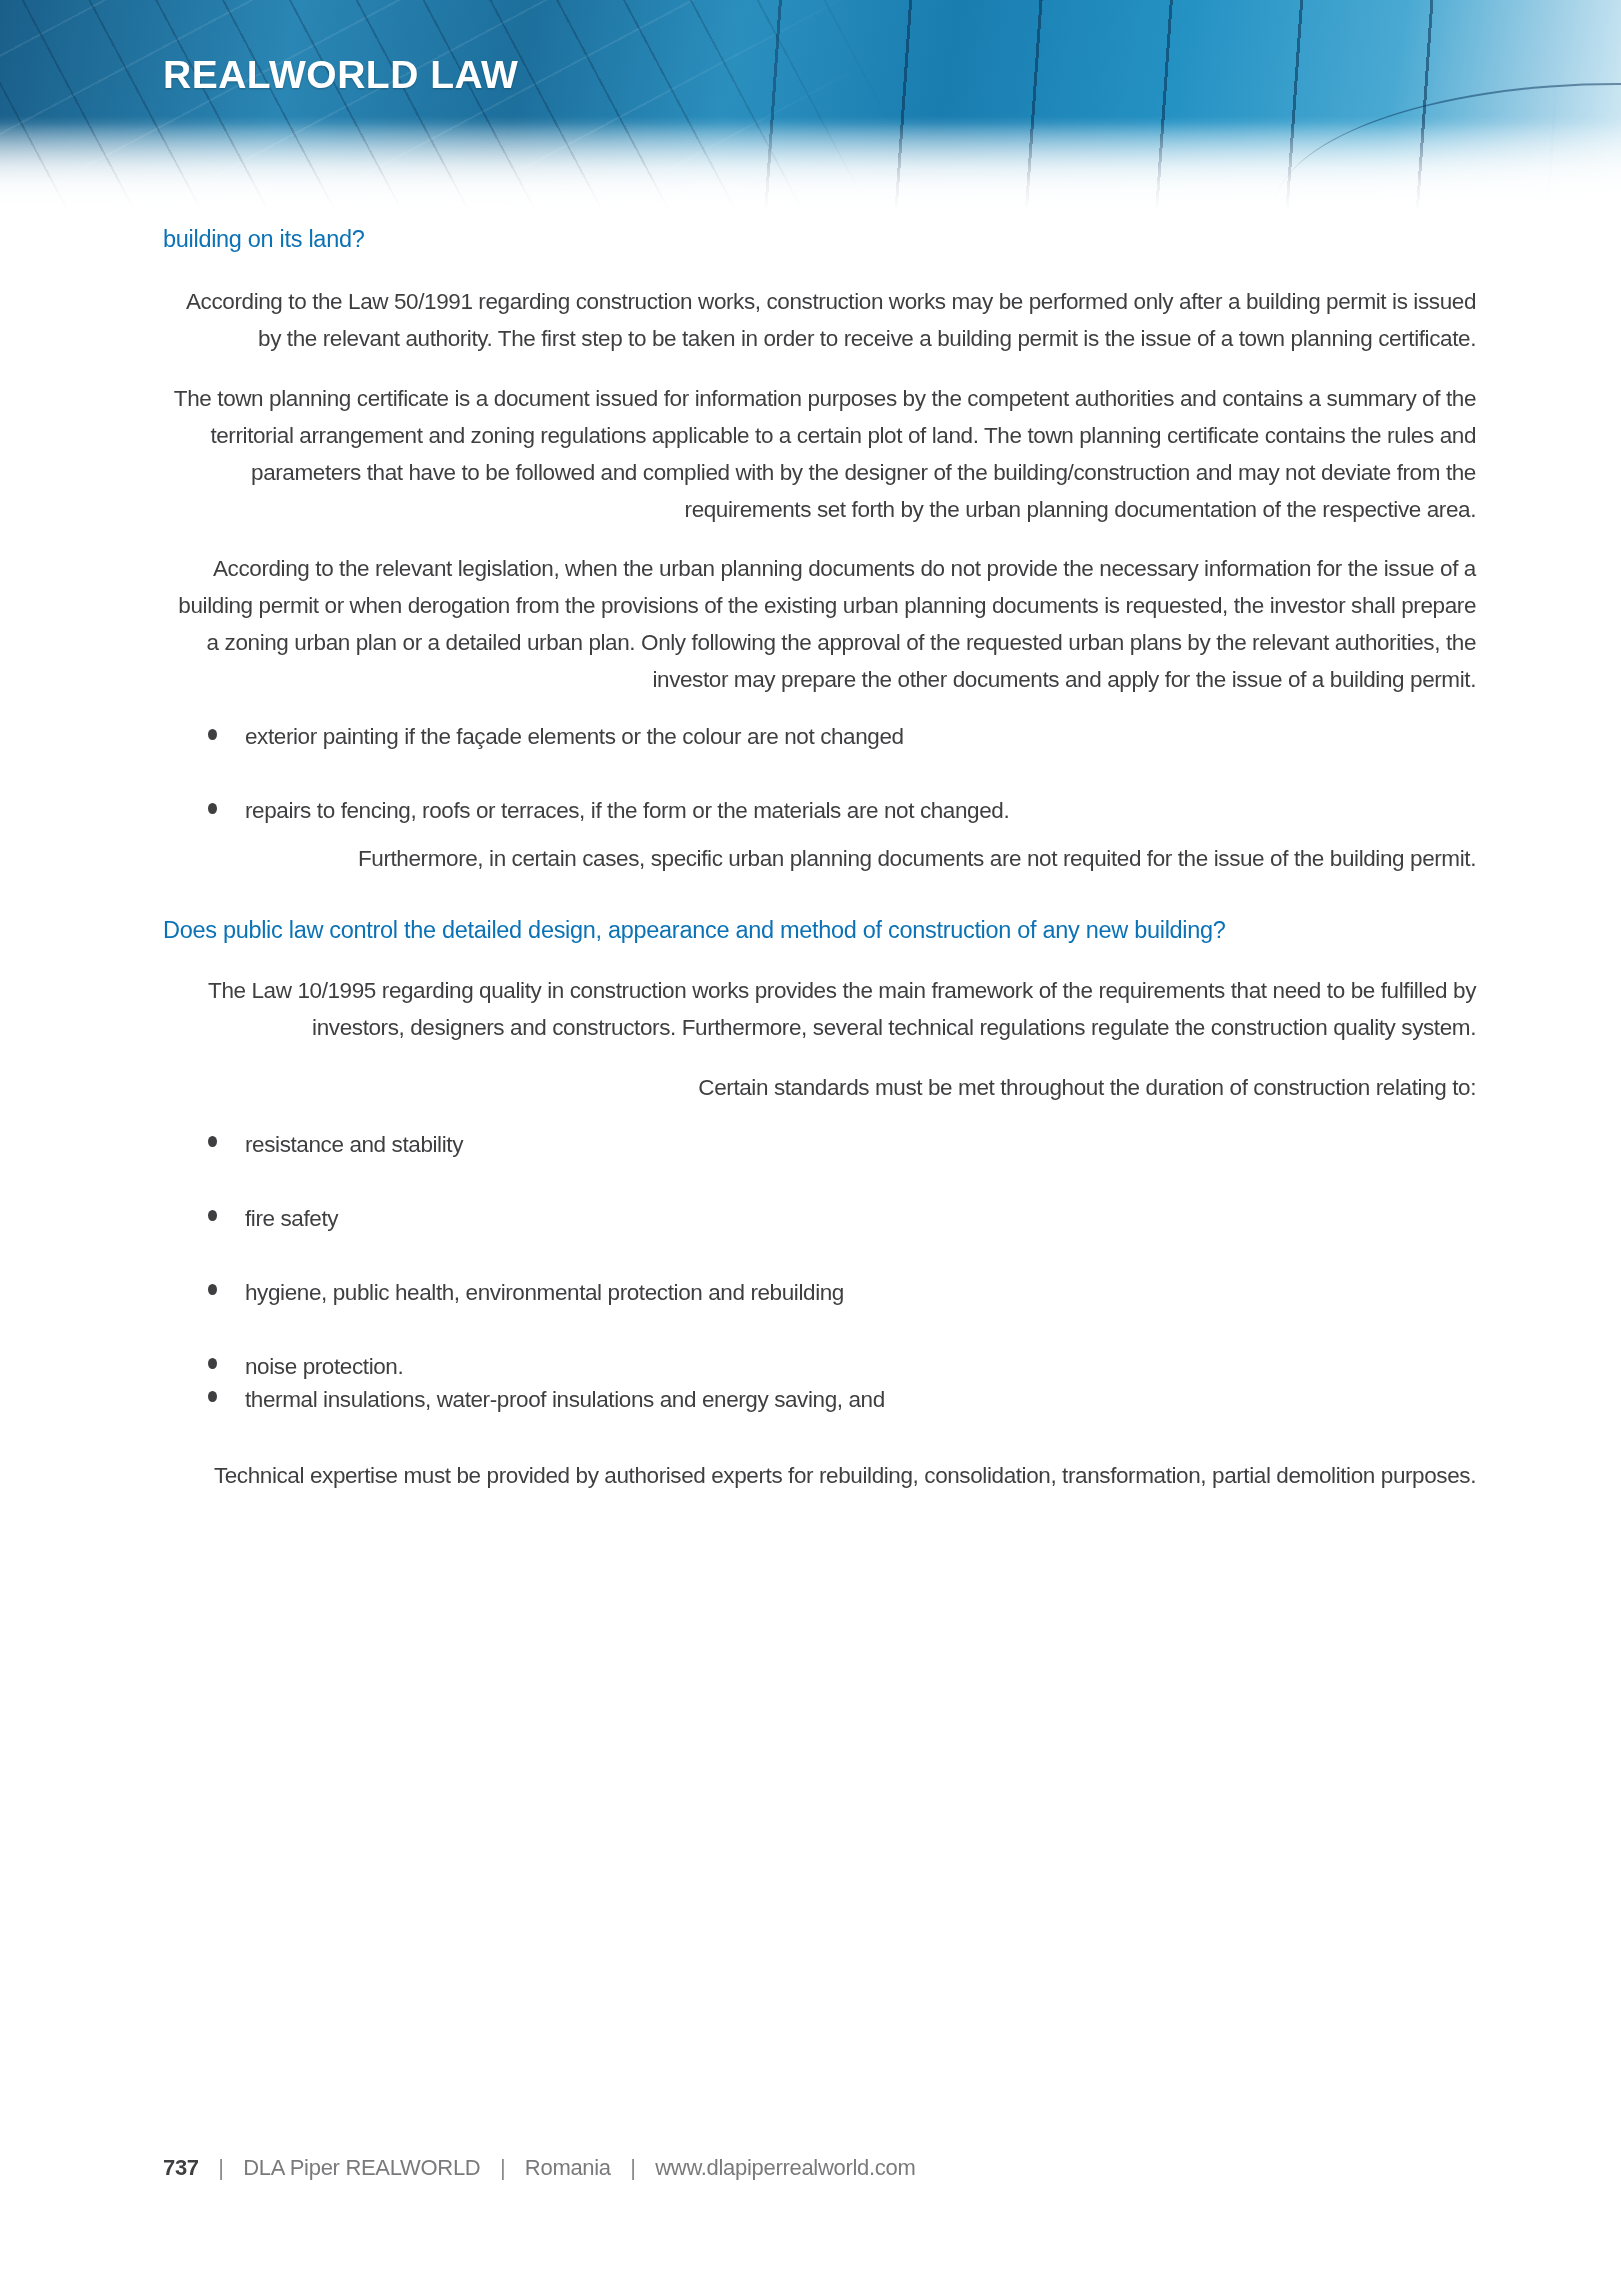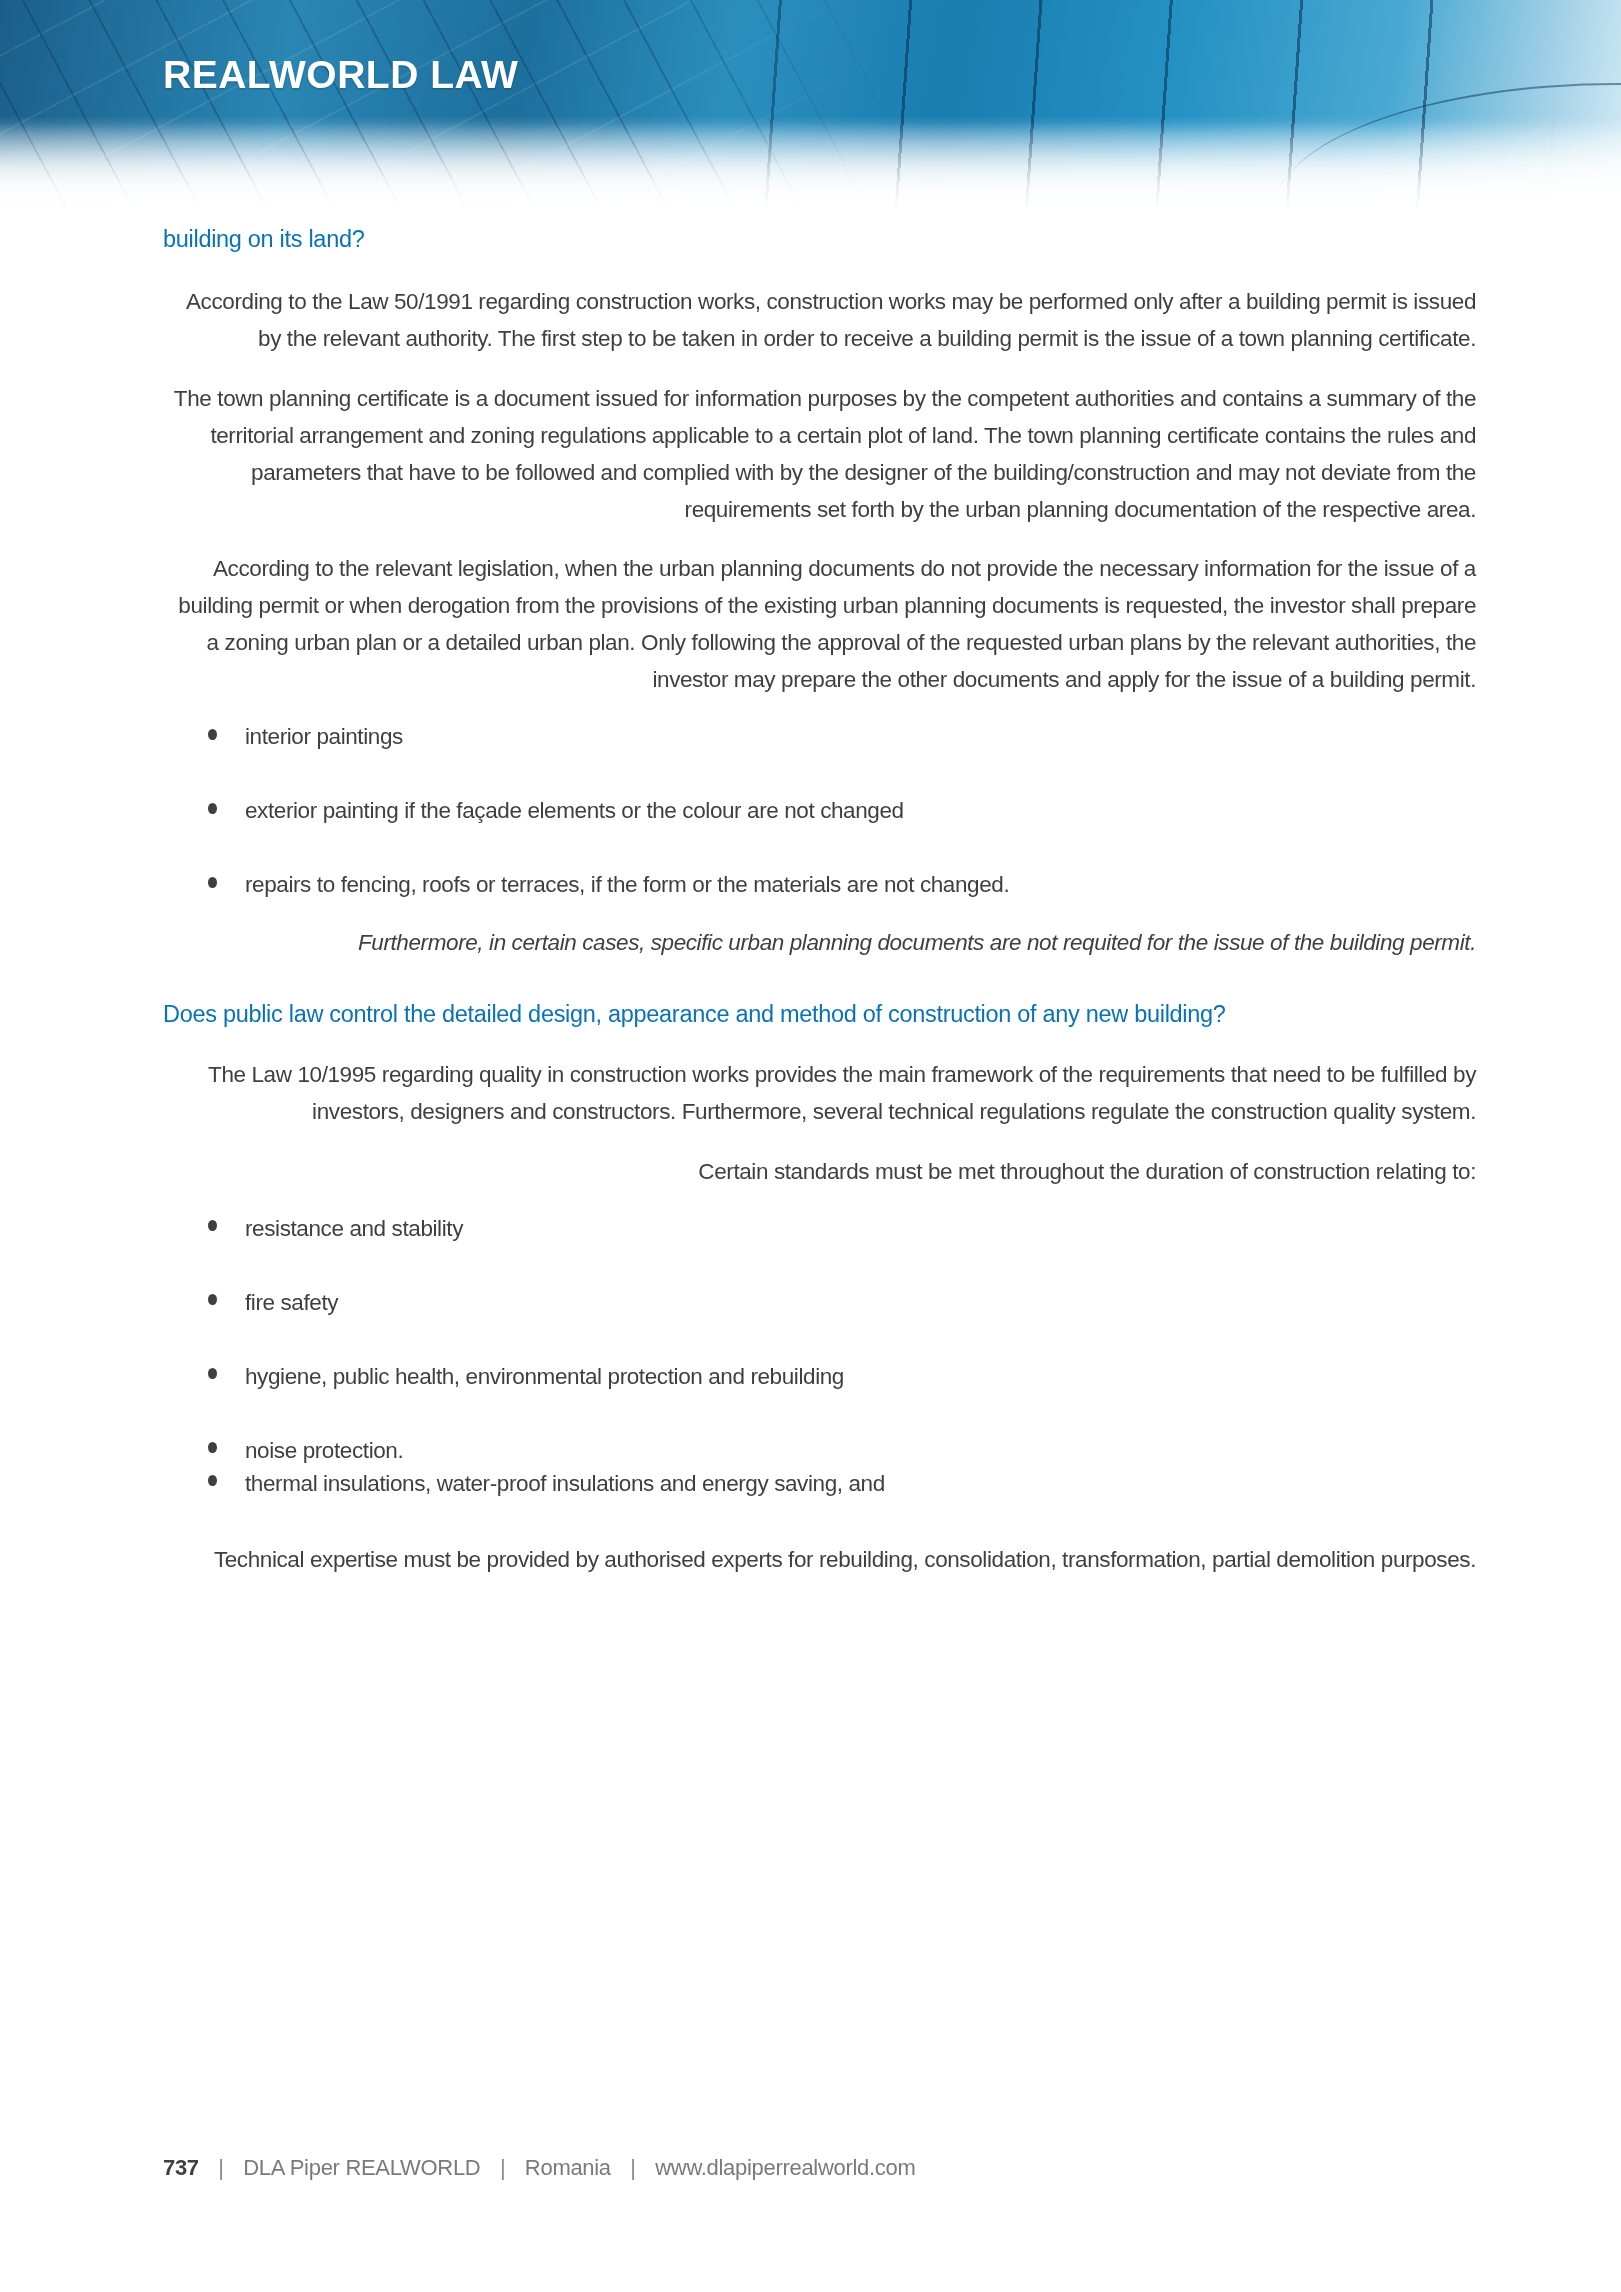--- a/index.html
+++ b/index.html
@@ -153,33 +153,29 @@
   <p class="body" style="margin-top:27.4px;">According to the Law 50/1991 regarding construction works, construction works may be performed only after a building permit is issued by the relevant authority. The first step to be taken in order to receive a building permit is the issue of a town planning certificate.</p>
 
   <p class="body" style="margin-top:22.5px;">The town planning certificate is a document issued for information purposes by the competent authorities and contains a summary of the territorial arrangement and zoning regulations applicable to a certain plot of land. The town planning certificate contains the rules and parameters that have to be followed and complied with by the designer of the building/construction and may not deviate from the requirements set forth by the urban planning documentation of the respective area.</p>
 
   <p class="body" style="margin-top:22.5px;">According to the relevant legislation, when the urban planning documents do not provide the necessary information for the issue of a building permit or when derogation from the provisions of the existing urban planning documents is requested, the investor shall prepare a zoning urban plan or a detailed urban plan. Only following the approval of the requested urban plans by the relevant authorities, the investor may prepare the other documents and apply for the issue of a building permit.</p>
 
 
   <ul class="bullets" style="margin-top:21.6px;">
     <li style="margin-bottom:41px;">
       <span class="dot"></span>
-      <span>interior paintings</span>
-    </li>
-    <li style="margin-bottom:41px;">
-      <span class="dot"></span>
       <span>exterior painting if the façade elements or the colour are not changed</span>
     </li>
     <li>
       <span class="dot"></span>
       <span>repairs to fencing, roofs or terraces, if the form or the materials are not changed.</span>
     </li>
   </ul>
 
-  <p class="body" style="margin-top:23px;font-style:italic;">Furthermore, in certain cases, specific urban planning documents are not requited for the issue of the building permit.</p>
+  <p class="body" style="margin-top:13px;">Furthermore, in certain cases, specific urban planning documents are not requited for the issue of the building permit.</p>
 
   <h2 class="q-heading" style="margin-top:37px;">Does public law control the detailed design, appearance and method of construction of any new building?</h2>
 
   <p class="body" style="margin-top:25.5px;">The Law 10/1995 regarding quality in construction works provides the main framework of the requirements that need to be fulfilled by investors, designers and constructors. Furthermore, several technical regulations regulate the construction quality system.</p>
 
   <p class="body" style="margin-top:22.5px;">Certain standards must be met throughout the duration of construction relating to:</p>
 
   <ul class="bullets" style="margin-top:21.6px;">
     <li style="margin-bottom:41px;">
       <span class="dot"></span>

